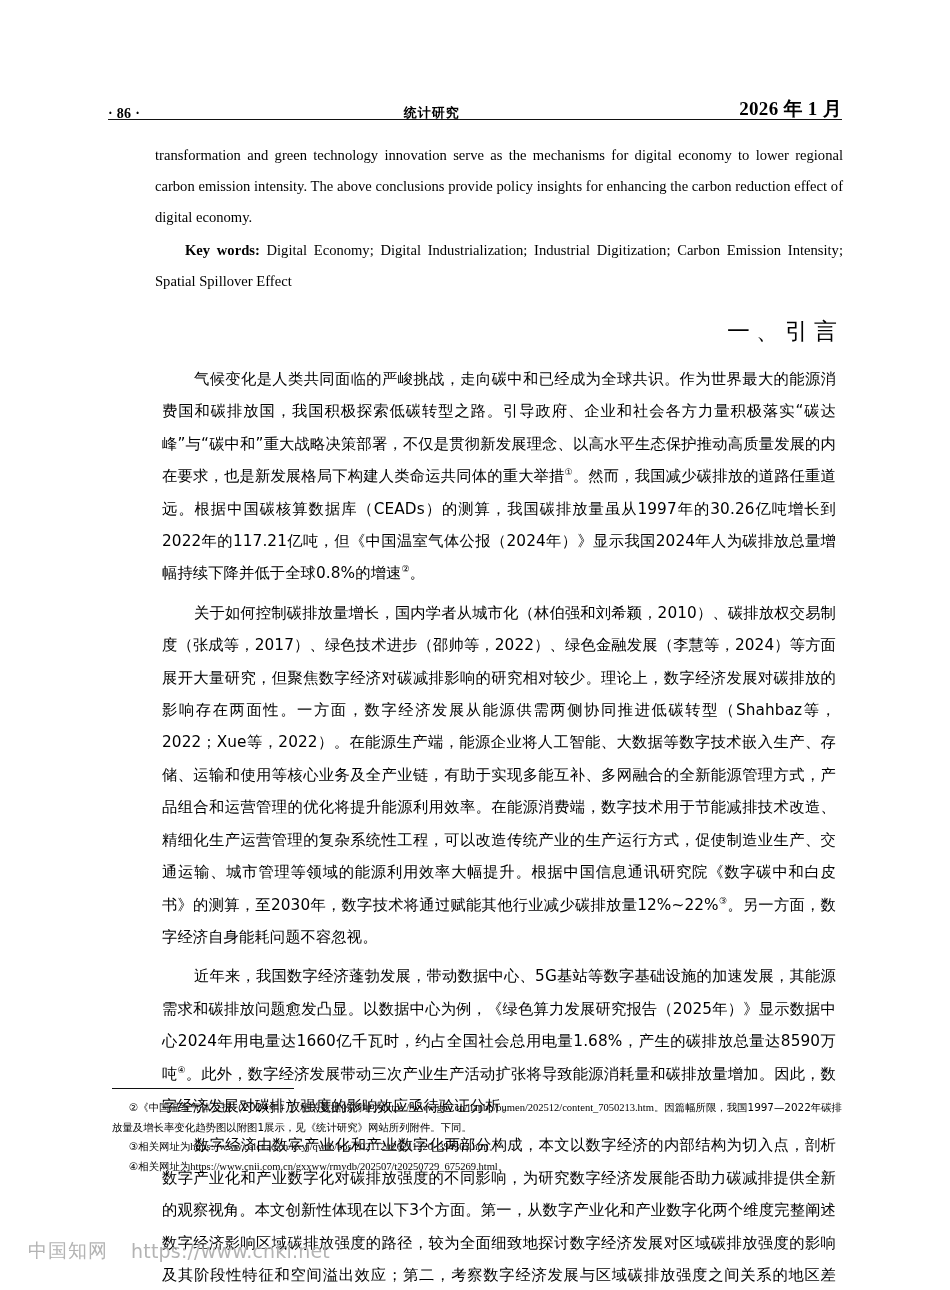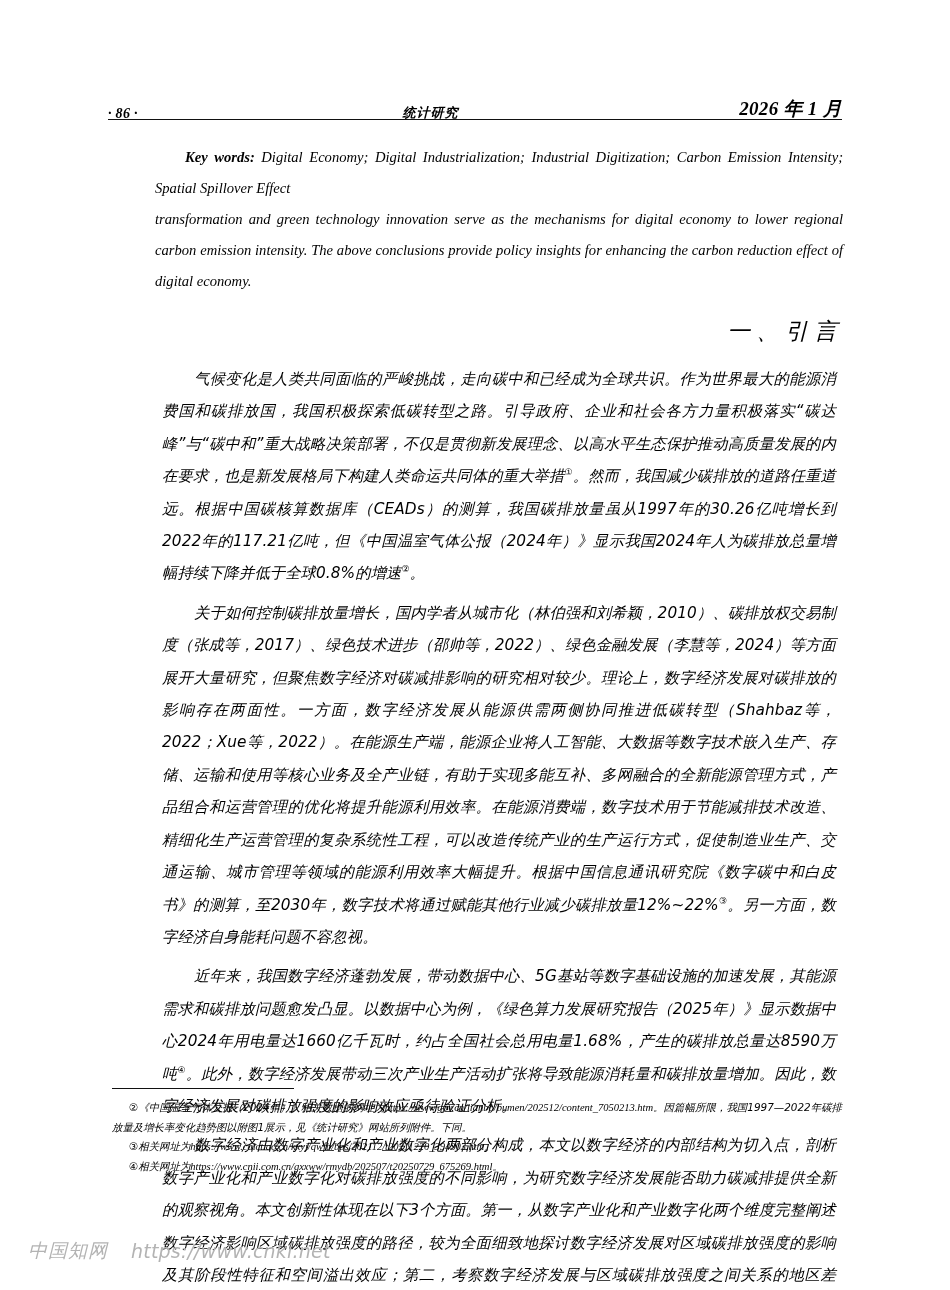--- a/index.html
+++ b/index.html
@@ -14,21 +14,20 @@
     font-family: "Liberation Serif", "DejaVu Serif", serif;
     color: #000000;
     overflow: hidden;
   }
 
   .page {
     position: absolute;
     left: 0; top: 0;
     width: 950px;
     height: 1290px;
-    font-style: italic;
   }
 
   
   .running-head {
     position: absolute;
     left: 108px;
     top: 96px;
     width: 734px;
     display: flex;
     align-items: flex-end;
@@ -177,27 +176,27 @@
 
   <div class="running-head">
     <span class="rh-page-num">· 86 ·</span>
     <span class="rh-journal">统计研究</span>
     <span class="rh-date">2026 年 1 月</span>
   </div>
   <div class="head-rule"></div>
 
   <div class="col">
 
+    <p class="en-para">transformation and green technology innovation serve as the mechanisms for digital economy to lower regional carbon emission intensity. The above conclusions provide policy insights for enhancing the carbon reduction effect of digital economy.</p>
+
     <p class="en-para keywords">
       <span class="kw-label">Key words:</span>
       <span>Digital Economy; Digital Industrialization; Industrial Digitization; Carbon Emission Intensity; Spatial Spillover Effect</span>
     </p>
 
-    <p class="en-para">transformation and green technology innovation serve as the mechanisms for digital economy to lower regional carbon emission intensity. The above conclusions provide policy insights for enhancing the carbon reduction effect of digital economy.</p>
-
     <h2 class="section-title">一、引言</h2>
 
     <p class="cn-para"><span>气候变化是人类共同面临的严峻挑战，走向碳中和已经成为全球共识。作为世界最大的能源消费国和碳排放国，我国积极探索低碳转型之路。引导政府、企业和社会各方力量积极落实“碳达峰”与“碳中和”重大战略决策部署，不仅是贯彻新发展理念、以高水平生态保护推动高质量发展的内在要求，也是新发展格局下构建人类命运共同体的重大举措</span><sup>①</sup><span>。然而，我国减少碳排放的道路任重道远。根据中国碳核算数据库（CEADs）的测算，我国碳排放量虽从1997年的30.26亿吨增长到2022年的117.21亿吨，但《中国温室气体公报（2024年）》显示我国2024年人为碳排放总量增幅持续下降并低于全球0.8%的增速</span><sup>②</sup><span>。</span></p>
 
     <p class="cn-para"><span>关于如何控制碳排放量增长，国内学者从城市化（林伯强和刘希颖，2010）、碳排放权交易制度（张成等，2017）、绿色技术进步（邵帅等，2022）、绿色金融发展（李慧等，2024）等方面展开大量研究，但聚焦数字经济对碳减排影响的研究相对较少。理论上，数字经济发展对碳排放的影响存在两面性。一方面，数字经济发展从能源供需两侧协同推进低碳转型（Shahbaz等，2022；Xue等，2022）。在能源生产端，能源企业将人工智能、大数据等数字技术嵌入生产、存储、运输和使用等核心业务及全产业链，有助于实现多能互补、多网融合的全新能源管理方式，产品组合和运营管理的优化将提升能源利用效率。在能源消费端，数字技术用于节能减排技术改造、精细化生产运营管理的复杂系统性工程，可以改造传统产业的生产运行方式，促使制造业生产、交通运输、城市管理等领域的能源利用效率大幅提升。根据中国信息通讯研究院《数字碳中和白皮书》的测算，至2030年，数字技术将通过赋能其他行业减少碳排放量12%~22%</span><sup>③</sup><span>。另一方面，数字经济自身能耗问题不容忽视。</span></p>
 
     <p class="cn-para"><span>近年来，我国数字经济蓬勃发展，带动数据中心、5G基站等数字基础设施的加速发展，其能源需求和碳排放问题愈发凸显。以数据中心为例，《绿色算力发展研究报告（2025年）》显示数据中心2024年用电量达1660亿千瓦时，约占全国社会总用电量1.68%，产生的碳排放总量达8590万吨</span><sup>④</sup><span>。此外，数字经济发展带动三次产业生产活动扩张将导致能源消耗量和碳排放量增加。因此，数字经济发展对碳排放强度的影响效应亟待验证分析。</span></p>
 
     <p class="cn-para">数字经济由数字产业化和产业数字化两部分构成，本文以数字经济的内部结构为切入点，剖析数字产业化和产业数字化对碳排放强度的不同影响，为研究数字经济发展能否助力碳减排提供全新的观察视角。本文创新性体现在以下3个方面。第一，从数字产业化和产业数字化两个维度完整阐述数字经济影响区域碳排放强度的路径，较为全面细致地探讨数字经济发展对区域碳排放强度的影响及其阶段性特征和空间溢出效应；第二，考察数字经济发展与区域碳排放强度之间关系的地区差异，</p>
 

